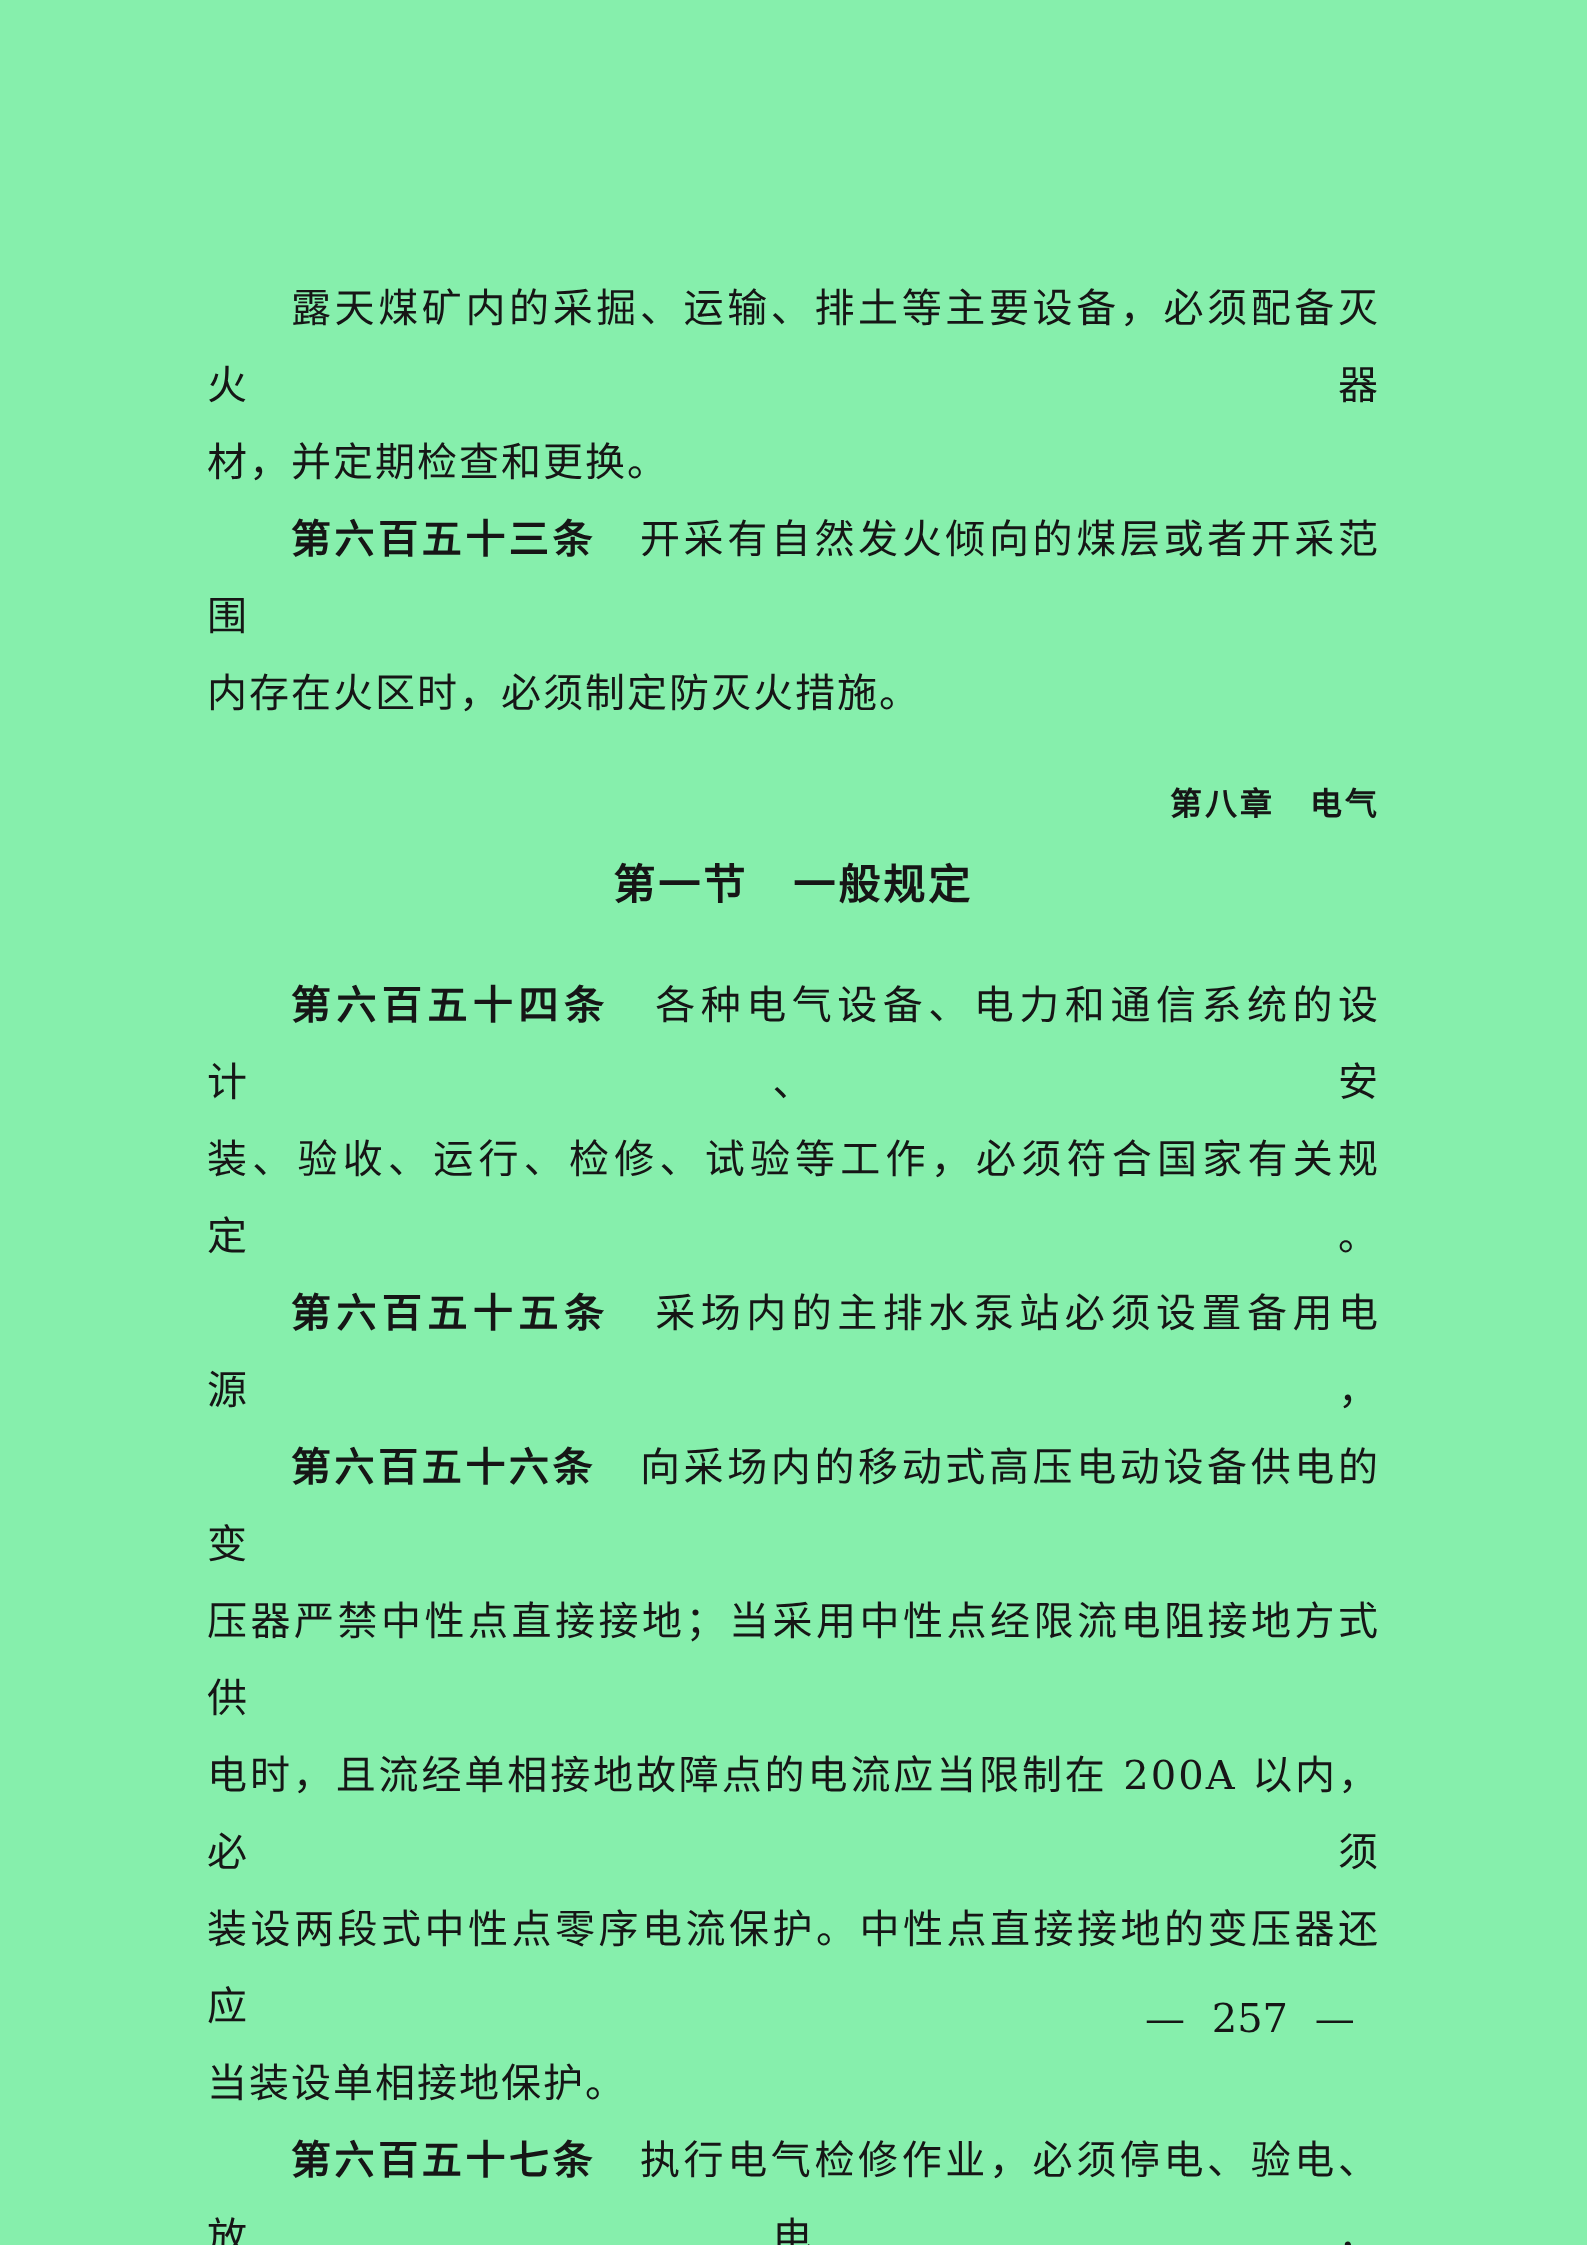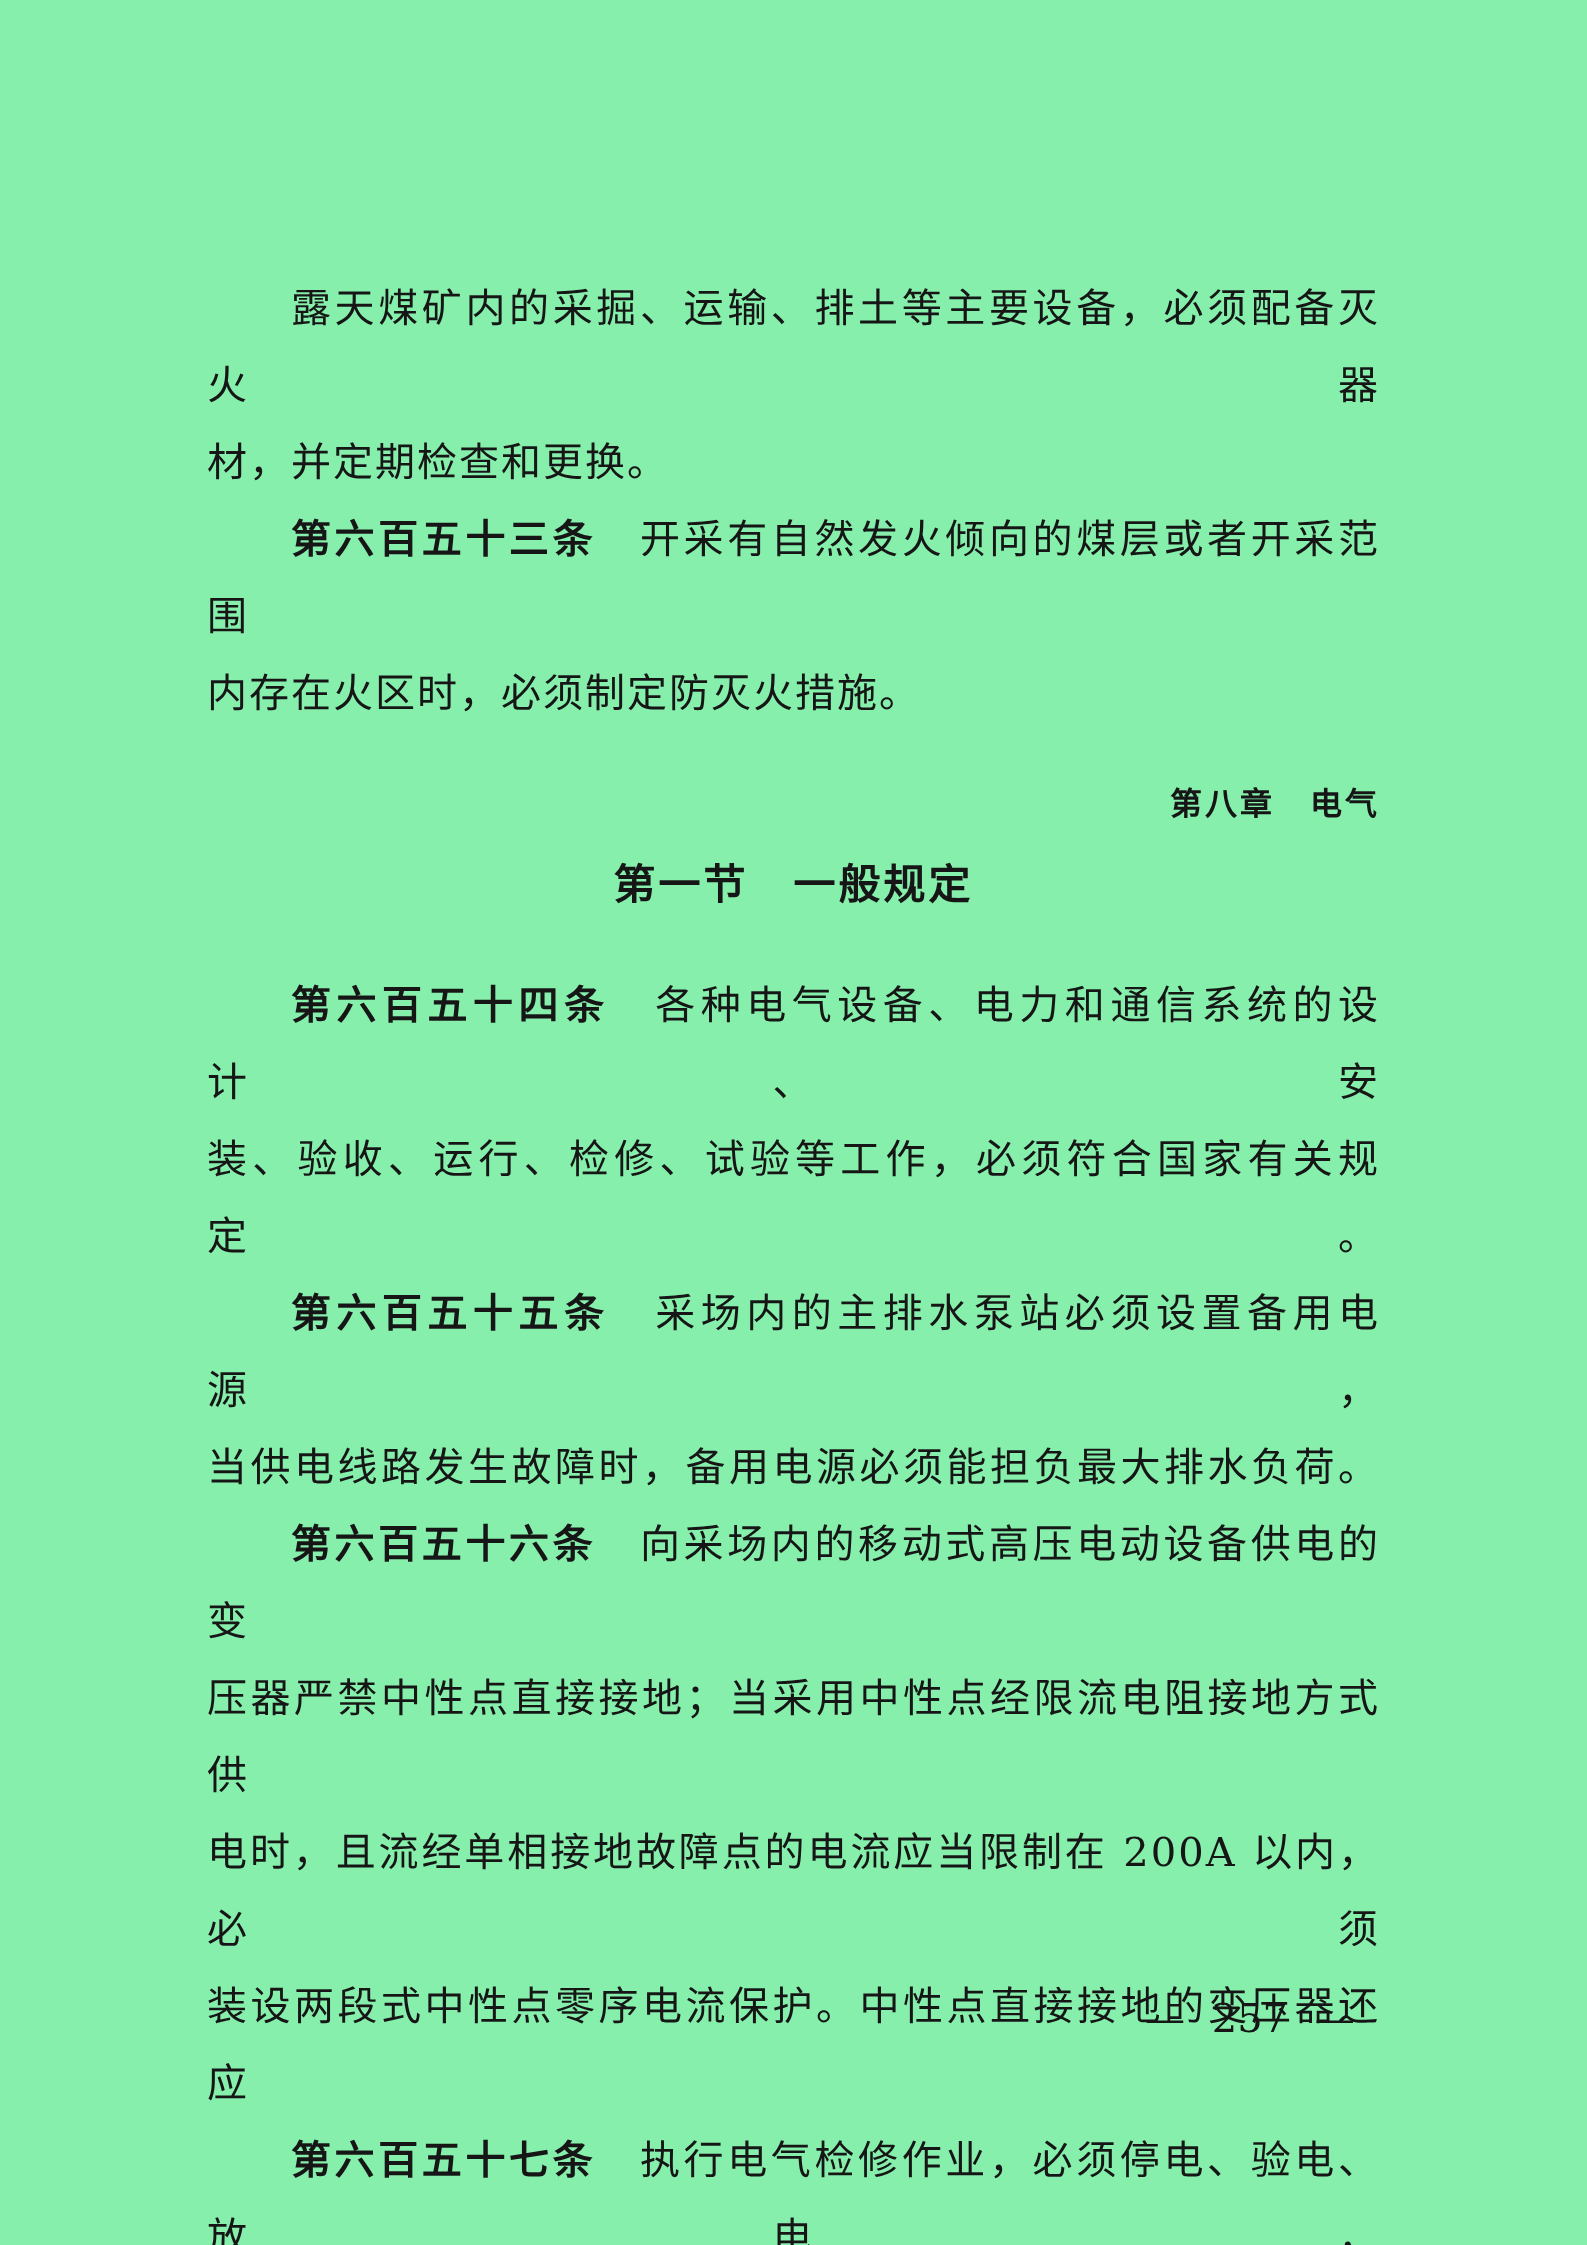--- a/index.html
+++ b/index.html
@@ -86,21 +86,21 @@
   <main class="content" id="doc">
       <div class="line indent fill"><span>露天煤矿内的采掘、运输、排土等主要设备，必须配备灭火器</span></div>
       <div class="line"><span>材，并定期检查和更换。</span></div>
       <div class="line indent fill"><b class="art-num">第六百五十三条</b><span>　开采有自然发火倾向的煤层或者开采范围</span></div>
       <div class="line"><span>内存在火区时，必须制定防灭火措施。</span></div>
       <div class="blk-chapter">第八章　电气</div>
       <div class="blk-section">第一节　一般规定</div>
       <div class="line indent fill"><b class="art-num">第六百五十四条</b><span>　各种电气设备、电力和通信系统的设计、安</span></div>
       <div class="line fill"><span>装、验收、运行、检修、试验等工作，必须符合国家有关规定。</span></div>
       <div class="line indent fill"><b class="art-num">第六百五十五条</b><span>　采场内的主排水泵站必须设置备用电源，</span></div>
-      <div class="line fill"><span>当供电线路发生故障时，备用电源必须能担负最大排水负荷。</span></div>
       <div class="line indent fill"><b class="art-num">第六百五十六条</b><span>　向采场内的移动式高压电动设备供电的变</span></div>
       <div class="line fill"><span>压器严禁中性点直接接地；当采用中性点经限流电阻接地方式供</span></div>
       <div class="line fill"><span>电时，且流经单相接地故障点的电流应当限制在 200A 以内，必须</span></div>
       <div class="line fill"><span>装设两段式中性点零序电流保护。中性点直接接地的变压器还应</span></div>
+      <div class="line"><span>当装设单相接地保护。</span></div>
       <div class="line indent fill"><b class="art-num">第六百五十七条</b><span>　执行电气检修作业，必须停电、验电、放电，</span></div>
     </main>
   <div class="page-number">— 257 —</div>
 </div>
 
 </body></html>

